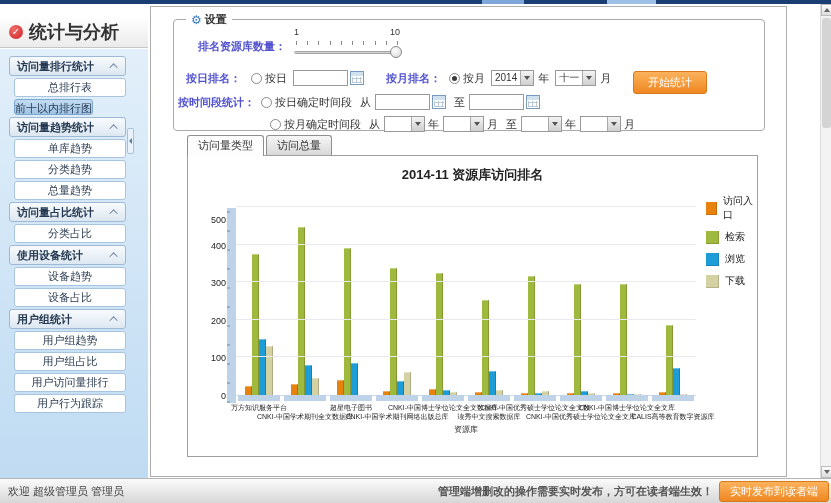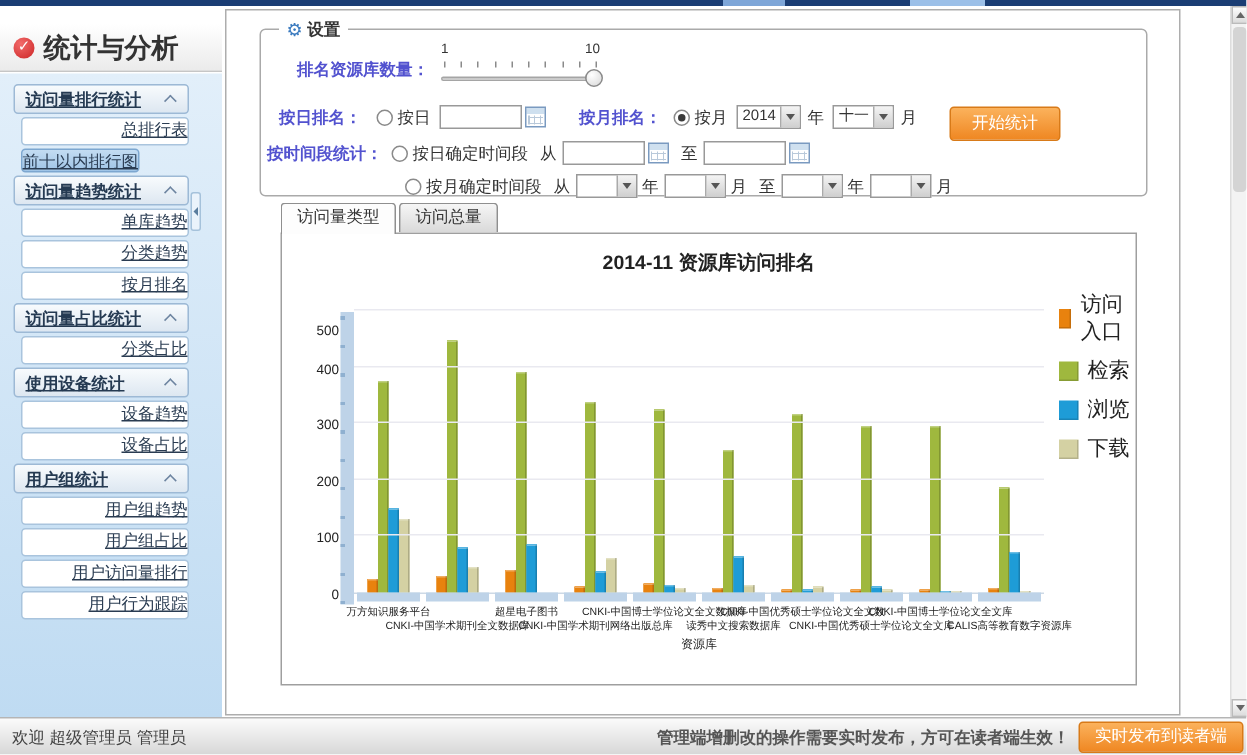--- a/index.html
+++ b/index.html
@@ -16,25 +16,25 @@
     background:linear-gradient(180deg,#ffffff,#ebebeb); border-bottom:1px solid #c6c6c6;
     display:flex; align-items:center; padding-left:9px; }
   .badge { width:14px; height:14px; border-radius:50%; background:radial-gradient(circle at 35% 30%,#f26a6a,#cc2525);
     color:#fff; font-size:10px; line-height:14px; text-align:center; margin-right:6px; font-weight:bold; }
   .side-header .t { font-weight:bold; font-size:18px; color:#333; }
   .side-menu-bg { position:absolute; left:0; top:45px; width:148px; height:429px;
     background:linear-gradient(180deg,#e2effa,#bfdbf2); }
   .side-menu { position:absolute; left:9px; top:52px; width:117px; }
   .acc-h { height:20px; margin-bottom:2px; padding:0 7px; display:flex; align-items:center; justify-content:space-between;
     background:linear-gradient(180deg,#f8fbfd,#dde7f1); border:1px solid #9db9d5; border-radius:3px;
-    font-weight:bold; color:#253a52; cursor:pointer;text-decoration:underline; }
+    font-weight:bold; color:#253a52; cursor:pointer; }
   .chev { width:6px; height:6px; border-left:1px solid #6d84a0; border-top:1px solid #6d84a0;
     transform:rotate(45deg) translateY(2px); }
-  .sub-item { height:19px; line-height:17px; margin:0 0 2px 5px; text-align:right;
-    background:#fff; border:1px solid #a9c4dd; border-radius:3px; color:#2a3c52; cursor:pointer;text-decoration:underline; }
+  .sub-item { height:19px; line-height:17px; margin:0 0 2px 5px; text-align:center;
+    background:#fff; border:1px solid #a9c4dd; border-radius:3px; color:#2a3c52; cursor:pointer; }
   .sub-item.sel { background:linear-gradient(180deg,#c3dcf2,#9fc4e6); border-color:#7da7d0; }
   .collapse-handle { position:absolute; left:127px; top:128px; width:7px; height:26px;
     background:#eaf3fb; border:1px solid #a5c2db; border-radius:2px; display:flex; align-items:center; justify-content:center; }
   .collapse-handle .tri { width:0; height:0; border-top:3px solid transparent; border-bottom:3px solid transparent;
     border-right:3px solid #5a7d9e; }
 
   
   .main-panel { position:absolute; left:150px; top:6px; width:637px; height:471px;
     background:#fff; border:1px solid #adadad; }
 
@@ -96,21 +96,21 @@
   .pedestal { position:absolute; left:2px; bottom:-6px; width:42px; height:6px; background:#bed3e8; }
   .ylabels { position:absolute; left:8px; top:52px; width:30px; height:188px; }
   .ytick { position:absolute; right:0; width:30px; text-align:right; font-size:9px; color:#222; }
   .xlabels { position:absolute; left:48px; top:247px; width:470px; height:22px; }
   .xlabel { position:absolute; width:110px; text-align:center; font-size:7px; color:#222;
     overflow:hidden; white-space:nowrap; }
   .xaxis-title { position:absolute; left:48px; top:268px; width:460px; text-align:center; font-size:8px; color:#222; }
   .legend { position:absolute; left:518px; top:38px; }
   .legend .li { display:flex; align-items:center; margin-bottom:8px; }
   .legend .sw { width:13px; height:13px; margin-right:6px; box-shadow:inset -1px -1px rgba(0,0,0,.15); }
-  .legend .lt { font-size:14px; color:#222; }
+  .legend .lt { font-size:10px; color:#222; }
 
   
   .vscroll { position:absolute; right:0; top:4px; width:11px; height:474px; background:#f3f3f3; border-left:1px solid #ddd; }
   .vs-arrow { position:absolute; left:0; width:11px; height:12px; background:linear-gradient(180deg,#fdfdfd,#dcdcdc);
     border:1px solid #bbb; display:flex; align-items:center; justify-content:center; }
   .vs-arrow.up { top:0; } .vs-arrow.down { bottom:0; }
   .vs-arrow i { width:0; height:0; border-left:3px solid transparent; border-right:3px solid transparent; }
   .vs-arrow.up i { border-bottom:4px solid #666; }
   .vs-arrow.down i { border-top:4px solid #666; }
   .vs-thumb { position:absolute; left:1px; top:14px; width:9px; height:110px; background:#d4d4d4; border-radius:3px; }
@@ -134,21 +134,21 @@
   <div class="side-header">
     <span class="badge">✓</span>
     <span class="t">统计与分析</span>
   </div>
   <div class="side-menu"><div class="acc-h">
         <span>访问量排行统计</span>
         <span class="chev"></span>
       </div><div class="sub-item">总排行表</div><div class="sub-item sel">前十以内排行图</div><div class="acc-h">
         <span>访问量趋势统计</span>
         <span class="chev"></span>
-      </div><div class="sub-item">单库趋势</div><div class="sub-item">分类趋势</div><div class="sub-item">按月排名</div><div class="acc-h">
+      </div><div class="sub-item">单库趋势</div><div class="sub-item">分类趋势</div><div class="sub-item">总量趋势</div><div class="acc-h">
         <span>访问量占比统计</span>
         <span class="chev"></span>
       </div><div class="sub-item">分类占比</div><div class="acc-h">
         <span>使用设备统计</span>
         <span class="chev"></span>
       </div><div class="sub-item">设备趋势</div><div class="sub-item">设备占比</div><div class="acc-h">
         <span>用户组统计</span>
         <span class="chev"></span>
       </div><div class="sub-item">用户组趋势</div><div class="sub-item">用户组占比</div><div class="sub-item">用户访问量排行</div><div class="sub-item">用户行为跟踪</div></div>
 </div>

